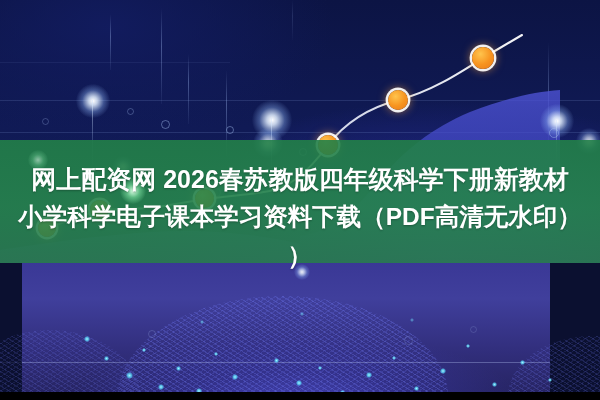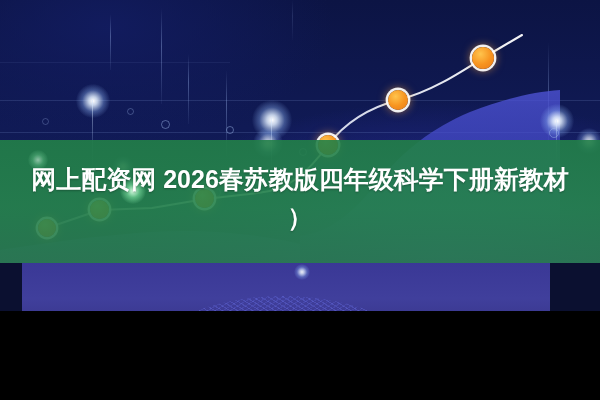--- a/index.html
+++ b/index.html
@@ -4,21 +4,21 @@
 <title>Article Hero Banner</title>
 <style>
   html, body {
     margin: 0;
     padding: 0;
     background: #000;
   }
   #stage {
     position: relative;
     width: 600px;
-    height: 311px;
+    height: 392px;
     overflow: hidden;
     font-family: "Liberation Sans", "DejaVu Sans", sans-serif;
     background: #0a1038;
   }
 
   
   .sky {
     position: absolute;
     left: 0; top: 0;
     width: 600px; height: 268px;
@@ -216,20 +216,21 @@
   <div class="marker" style="left:388px;top:90px;width:20px;height:20px;"></div>
   <div class="marker" style="left:472px;top:47px;width:22px;height:22px;"></div>
 
   <div class="green-band"></div>
 
   <div class="star" style="left:120px;top:178px;width:26px;height:26px;background:radial-gradient(circle,#d9ffe4 0%,rgba(140,240,175,.55) 35%,rgba(60,190,110,0) 72%);"></div>
   <div class="star" style="left:28px;top:150px;width:20px;height:20px;opacity:.55;background:radial-gradient(circle,#e6fff0 0%,rgba(150,245,185,.45) 38%,rgba(60,190,110,0) 74%);"></div>
 
   <div class="band-text">
     <div class="band-line l1">网上配资网 2026春苏教版四年级科学下册新教材</div>
+    <div class="band-line l2">小学科学电子课本学习资料下载（PDF高清无水印）</div>
     <div class="band-line l3">）</div>
   </div>
 
   <div class="lower"></div>
   <div class="lower-inset"></div>
 
   <div class="mesh" style="left:118px;top:296px;width:330px;height:200px;opacity:.85;"></div>
   <div class="mesh" style="left:-40px;top:330px;width:180px;height:130px;opacity:.55;"></div>
   <div class="mesh" style="left:508px;top:336px;width:170px;height:120px;opacity:.6;"></div>
 

